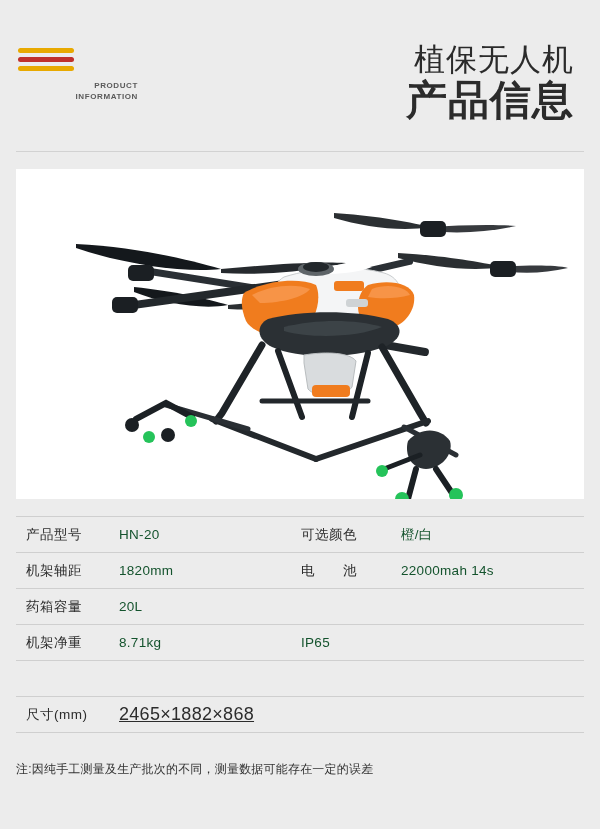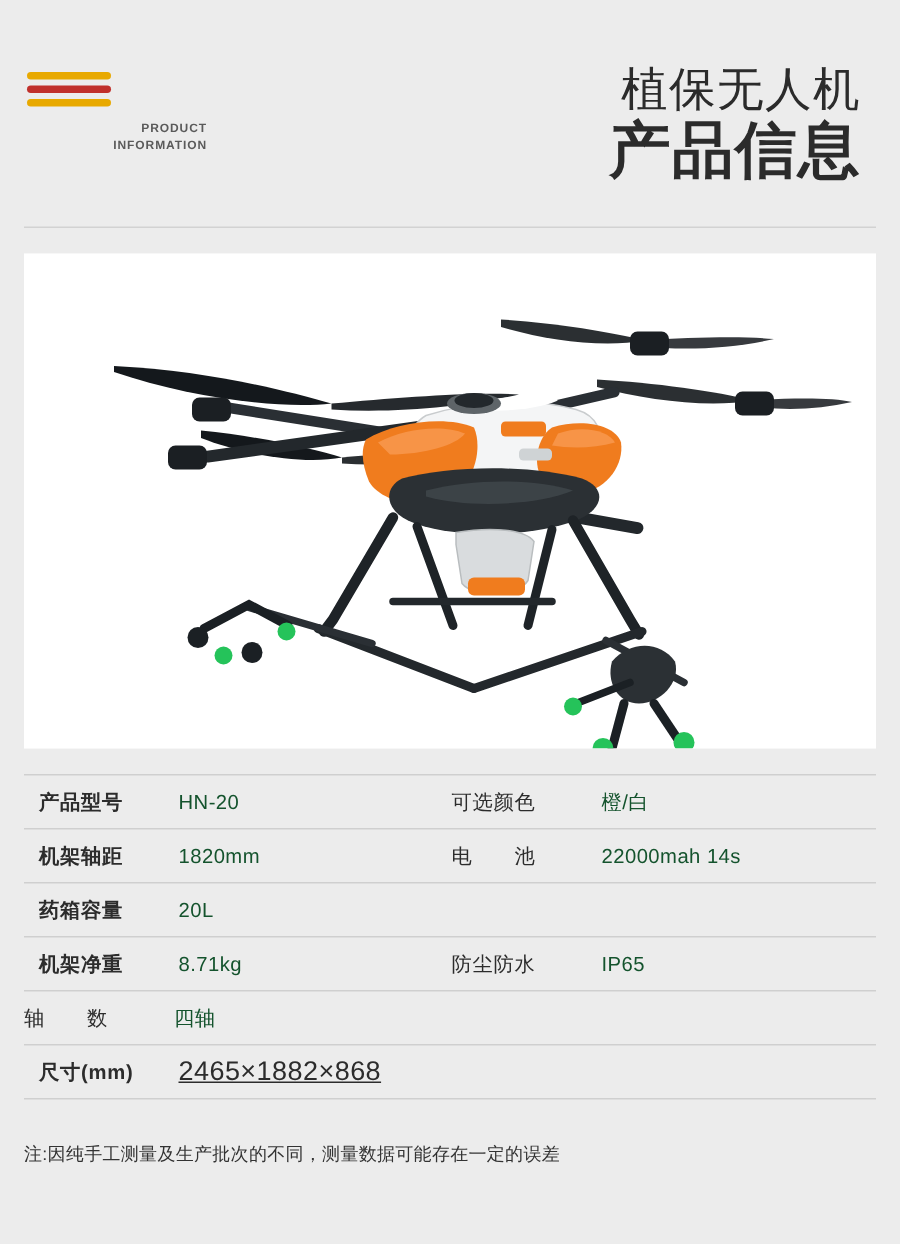--- a/index.html
+++ b/index.html
@@ -113,21 +113,20 @@
     align-items: center;
     height: 100%;
     box-sizing: border-box;
   }
   .cell-label {
     width: 103px;
     padding-left: 10px;
     font-size: 13.5px;
     color: #2c2c2c;
     letter-spacing: 0.5px;
-    font-weight: bold;
   }
   .cell-value {
     font-size: 13.5px;
     color: #14532d;
     letter-spacing: 0.3px;
   }
   .col-left {
     width: 285px;
     display: flex;
     align-items: center;
@@ -297,30 +296,25 @@
         <div class="cell cell-value">20L</div>
       </div>
     </div>
 
     <div class="spec-row">
       <div class="col-left">
         <div class="cell cell-label">机架净重</div>
         <div class="cell cell-value">8.71kg</div>
       </div>
       <div class="col-right">
-        <div class="cell cell-label2">防尘防水</div>
         <div class="cell cell-value">IP65</div>
       </div>
     </div>
 
     <div class="spec-row">
-      <div class="col-right">
-        <div class="cell cell-label2">轴　　数</div>
-        <div class="cell cell-value">四轴</div>
-      </div>
     </div>
 
     <div class="spec-row">
       <div class="cell cell-label">尺寸(mm)</div>
       <div class="cell wide-value">2465×1882×868</div>
     </div>
 
   </div>
 
   <div class="note">注:因纯手工测量及生产批次的不同，测量数据可能存在一定的误差</div>

